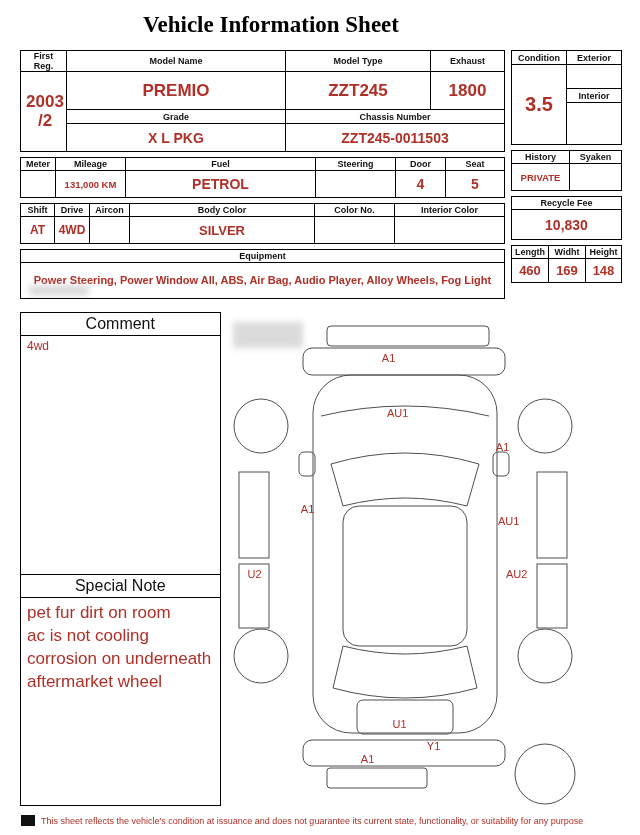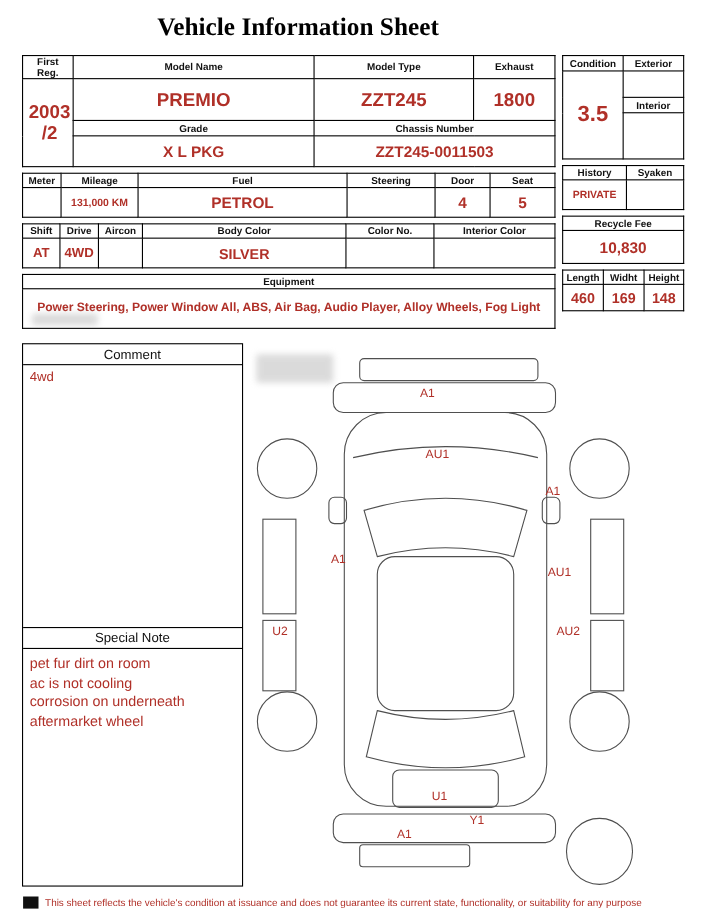--- a/index.html
+++ b/index.html
@@ -24,24 +24,24 @@
   .v-lg{font-size:17px}
   .v-md{font-size:14px}
   .v-s{font-size:12px}
   .v-sm{font-size:9.5px}
   .v-dim{font-size:13px}
   .first-reg{white-space:pre-line;text-align:left;padding-left:3px;font-size:17px;line-height:1.08}
   td.equip{font-size:11px;text-align:left;vertical-align:top;padding:2px 4px;line-height:1.25;word-break:break-all;position:relative;color:var(--accent)}
 
   .main{display:flex;gap:6px;margin-top:13px}
   .notes{width:240px;height:494px;border:1px solid #000;display:flex;flex-direction:column}
-  .box-header{font-size:12px;text-align:center;border-bottom:1px solid #000;padding:2px 0;flex:0 0 auto;color:#111}
+  .box-header{font-size:16px;text-align:center;border-bottom:1px solid #000;padding:2px 0;flex:0 0 auto;color:#111}
   .box-header.mid{border-top:1px solid #000}
   .comment-body{height:238px;padding:3px 6px;font-size:12px;color:var(--accent);flex:0 0 auto}
-  .note-body{padding:4px 6px;font-size:13px;color:var(--accent);line-height:1.35}
+  .note-body{padding:4px 6px;font-size:17px;color:var(--accent);line-height:1.35}
 
   .diagram{position:relative;width:354px;height:494px}
   .diagram svg{position:absolute;left:0;top:0}
   .anno-layer{position:absolute;left:0;top:0;right:0;bottom:0}
   .anno{position:absolute;transform:translate(-50%,-50%);font-size:11px;color:var(--accent);white-space:nowrap}
 
   .blur-patch{position:absolute;background:#bdbdbd;filter:blur(3px);opacity:.55;border-radius:2px}
 
   .footer{display:flex;align-items:center;gap:6px;margin-top:9px;padding-left:1px}
   .footer-mark{width:14px;height:11px;background:#101010;flex:0 0 auto}

